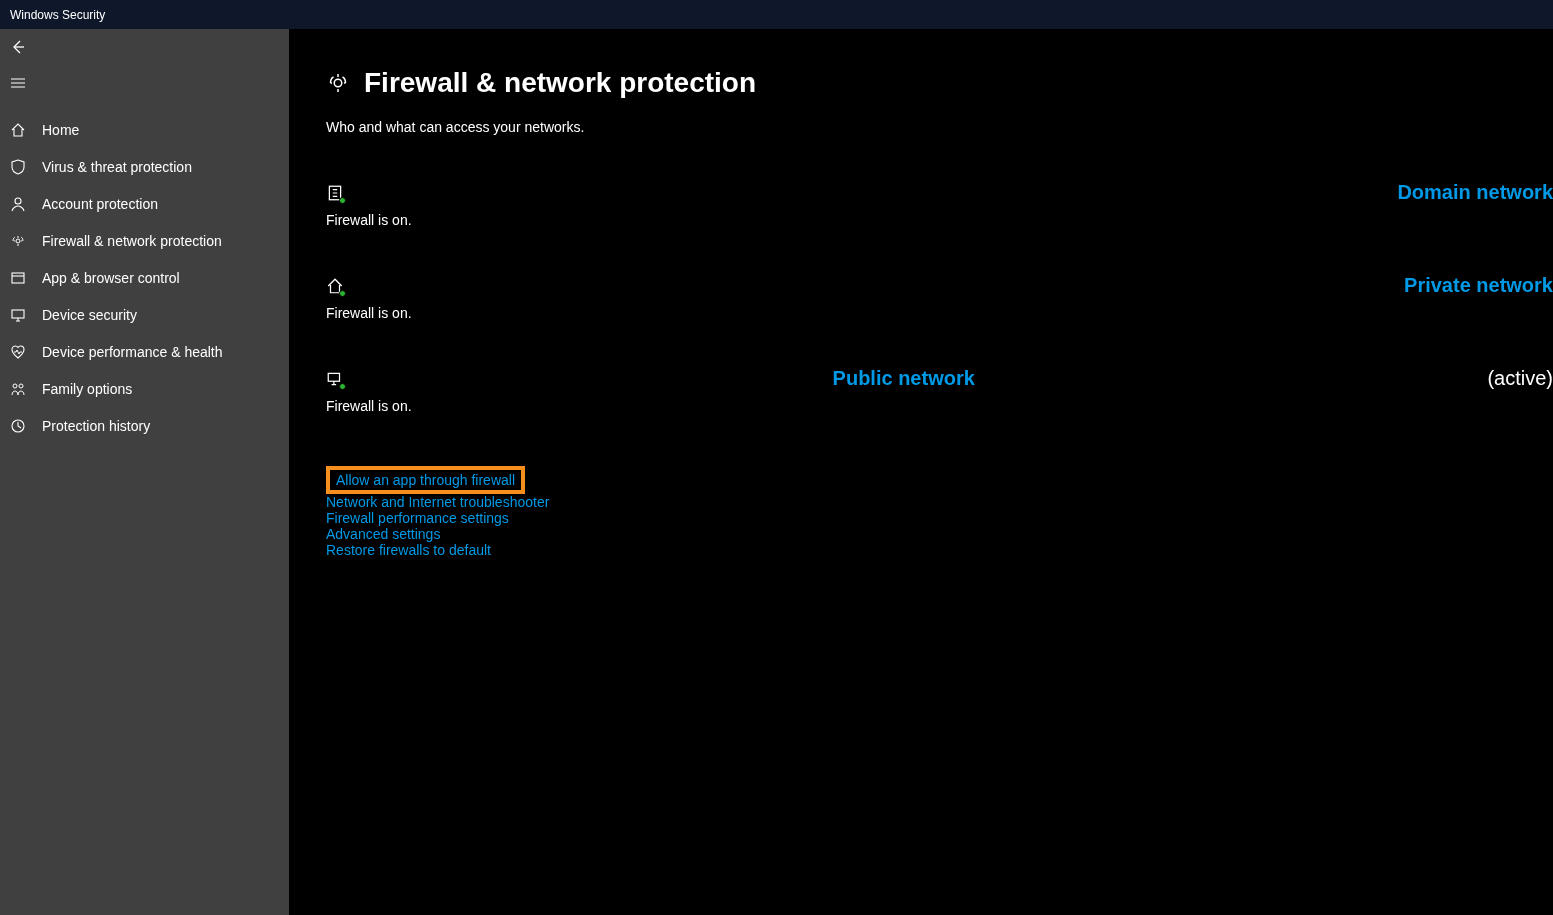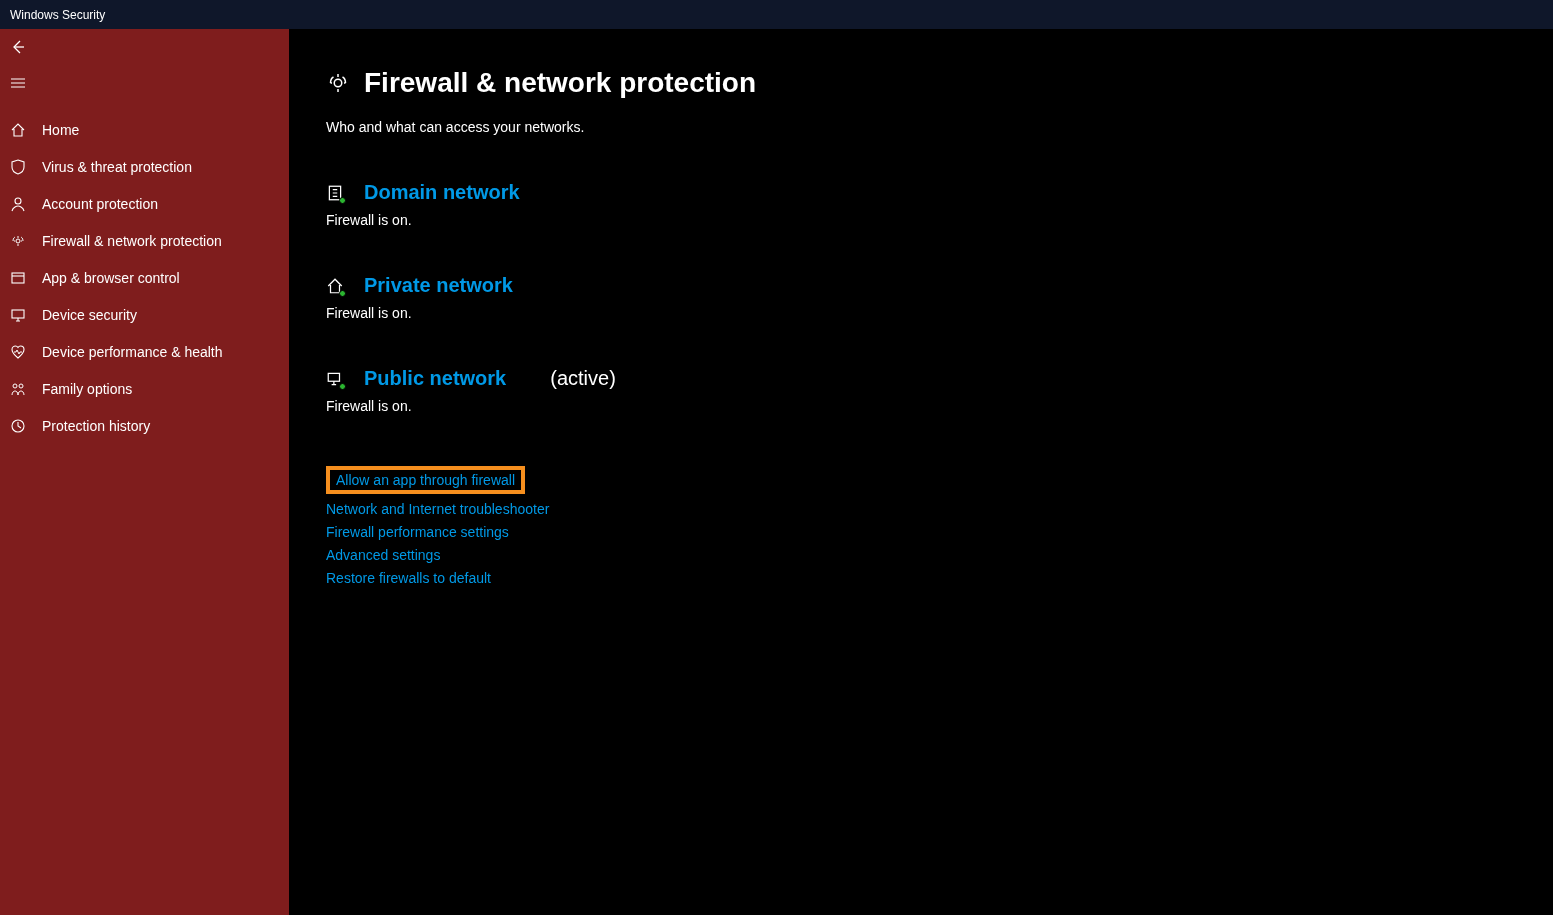--- a/index.html
+++ b/index.html
@@ -1,45 +1,45 @@
 <!DOCTYPE html>
 <html><head>
 <meta charset="utf-8">
 <style>
   * { margin: 0; padding: 0; box-sizing: border-box; }
   html, body { width: 1553px; height: 915px; background: #000; color: #fff;
                font-family: "Segoe UI", Arial, sans-serif; overflow: hidden; }
   .titlebar { height: 29px; background: #0f172a; display: flex; align-items: center;
               padding-left: 10px; font-size: 12px; color: #fff; }
   .app { display: flex; height: calc(100% - 29px); }
-  .sidebar { width: 289px; background: #7f1d1d; display: flex; flex-direction: column; }
+  .sidebar { width: 289px; background: #404040; display: flex; flex-direction: column; }
   .sb-btn { height: 36px; display: flex; align-items: center; padding-left: 10px;
             cursor: pointer; }
   .sb-icon { width: 16px; height: 16px; display: flex; align-items: center;
              justify-content: center; flex-shrink: 0; }
   .sb-spacer { height: 10px; }
   .nav-item { height: 37px; display: flex; align-items: center; padding-left: 10px;
               gap: 16px; cursor: pointer; font-size: 14px; color: #fff; }
   .nav-icon { width: 16px; height: 16px; flex-shrink: 0; display: flex;
               align-items: center; justify-content: center; }
   .main { flex: 1; background: #000; padding: 38px 0 0 37px; }
   .page-header { display: flex; align-items: center; gap: 14px; }
   .page-header-icon { width: 24px; height: 24px; display: flex; align-items: center;
                       justify-content: center; }
   .page-title { font-size: 28px; font-weight: 600; color: #fff; }
   .page-subtitle { font-size: 14px; color: #fff; margin-top: 20px; }
   .net-section { margin-top: 46px; }
-  .net-head { display: flex; align-items: center; gap: 20px; }
+  .net-head { display: flex; align-items: center; gap: 8px; justify-content: space-between; }
   .net-icon { width: 18px; height: 18px; display: flex; align-items: center;
               justify-content: center; position: relative; }
   .net-link { color: #0099e6; font-size: 20px; font-weight: 600; cursor: pointer; }
   .net-suffix { font-size: 20px; color: #fff; margin-left: 24px; }
   .net-status { font-size: 14px; color: #fff; margin-top: 8px; }
   .links-block { margin-top: 52px; display: flex; flex-direction: column;
-                 align-items: flex-start; gap: 7px; }
+                 align-items: flex-start; gap: 0; }
   .action-link { color: #0099e6; font-size: 14px; cursor: pointer; }
   .highlighted { border: 4px solid #f68f1e; padding: 2px 6px; }
   svg { display: block; }
   .green-dot { position: absolute; right: -2px; bottom: -2px; width: 7px; height: 7px;
                border-radius: 50%; background: #2bb530; border: 1px solid #000; }
 </style>
 </head>
 <body>
 
 <div class="titlebar">

